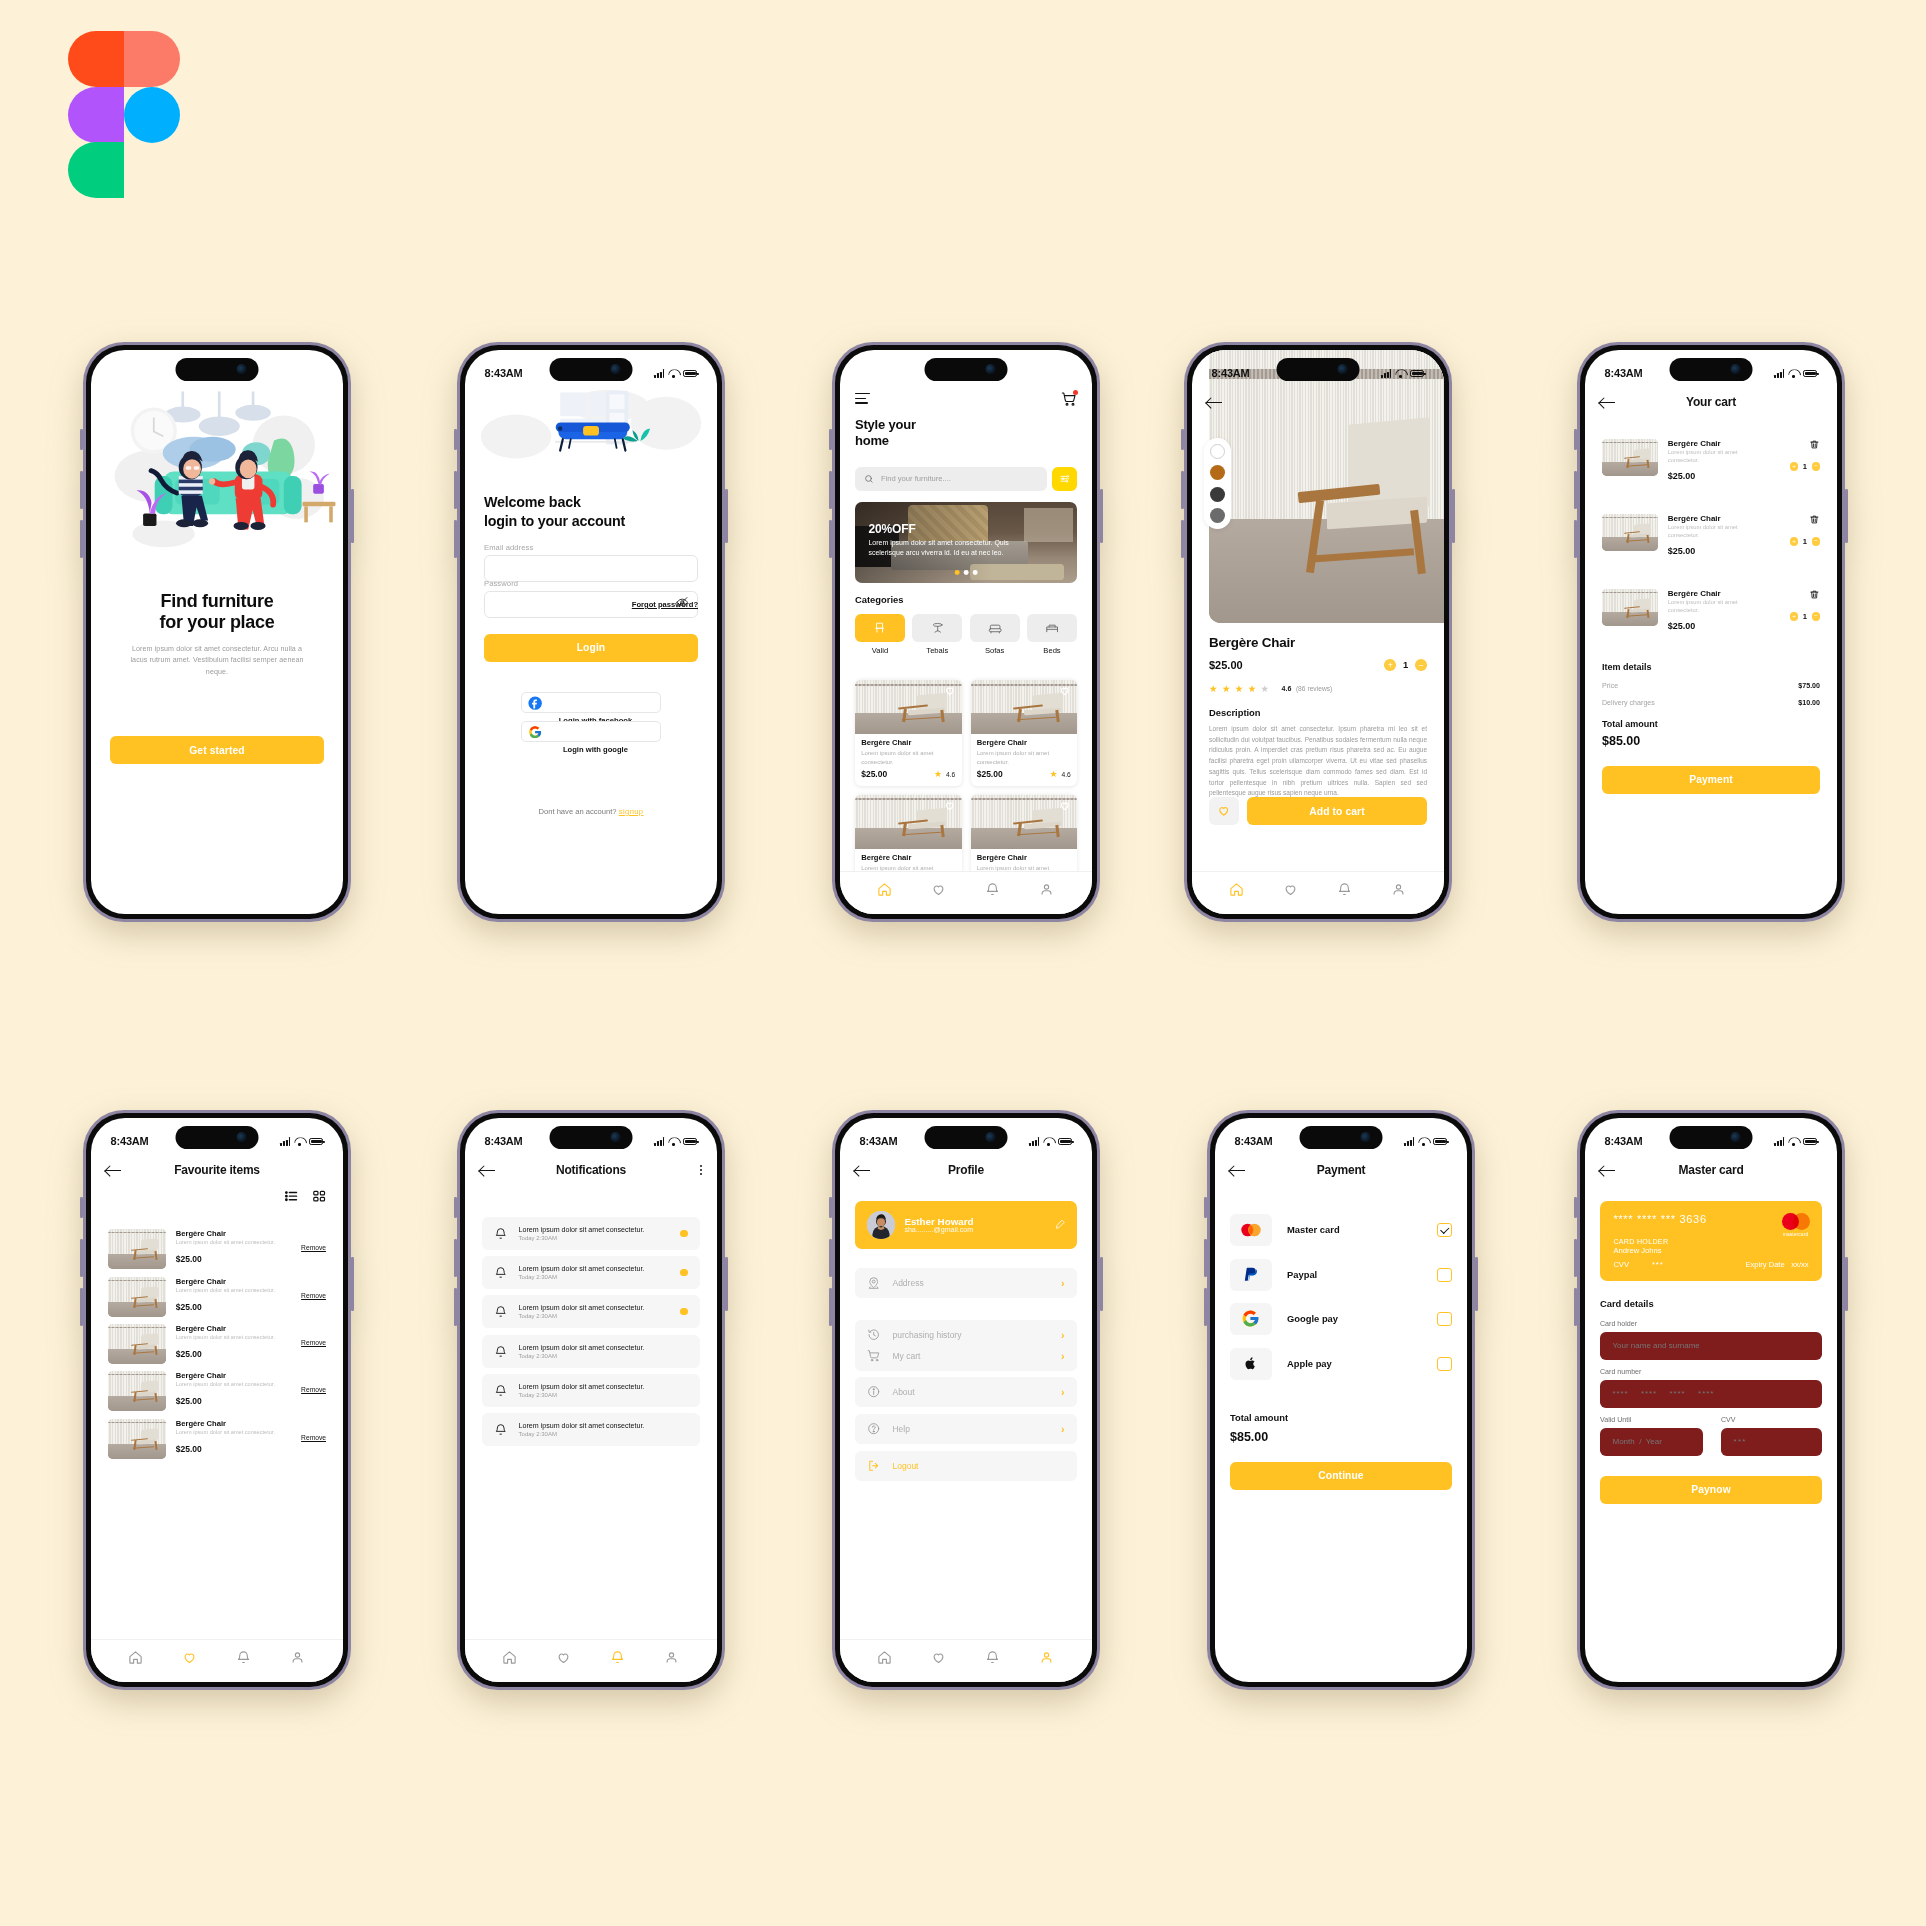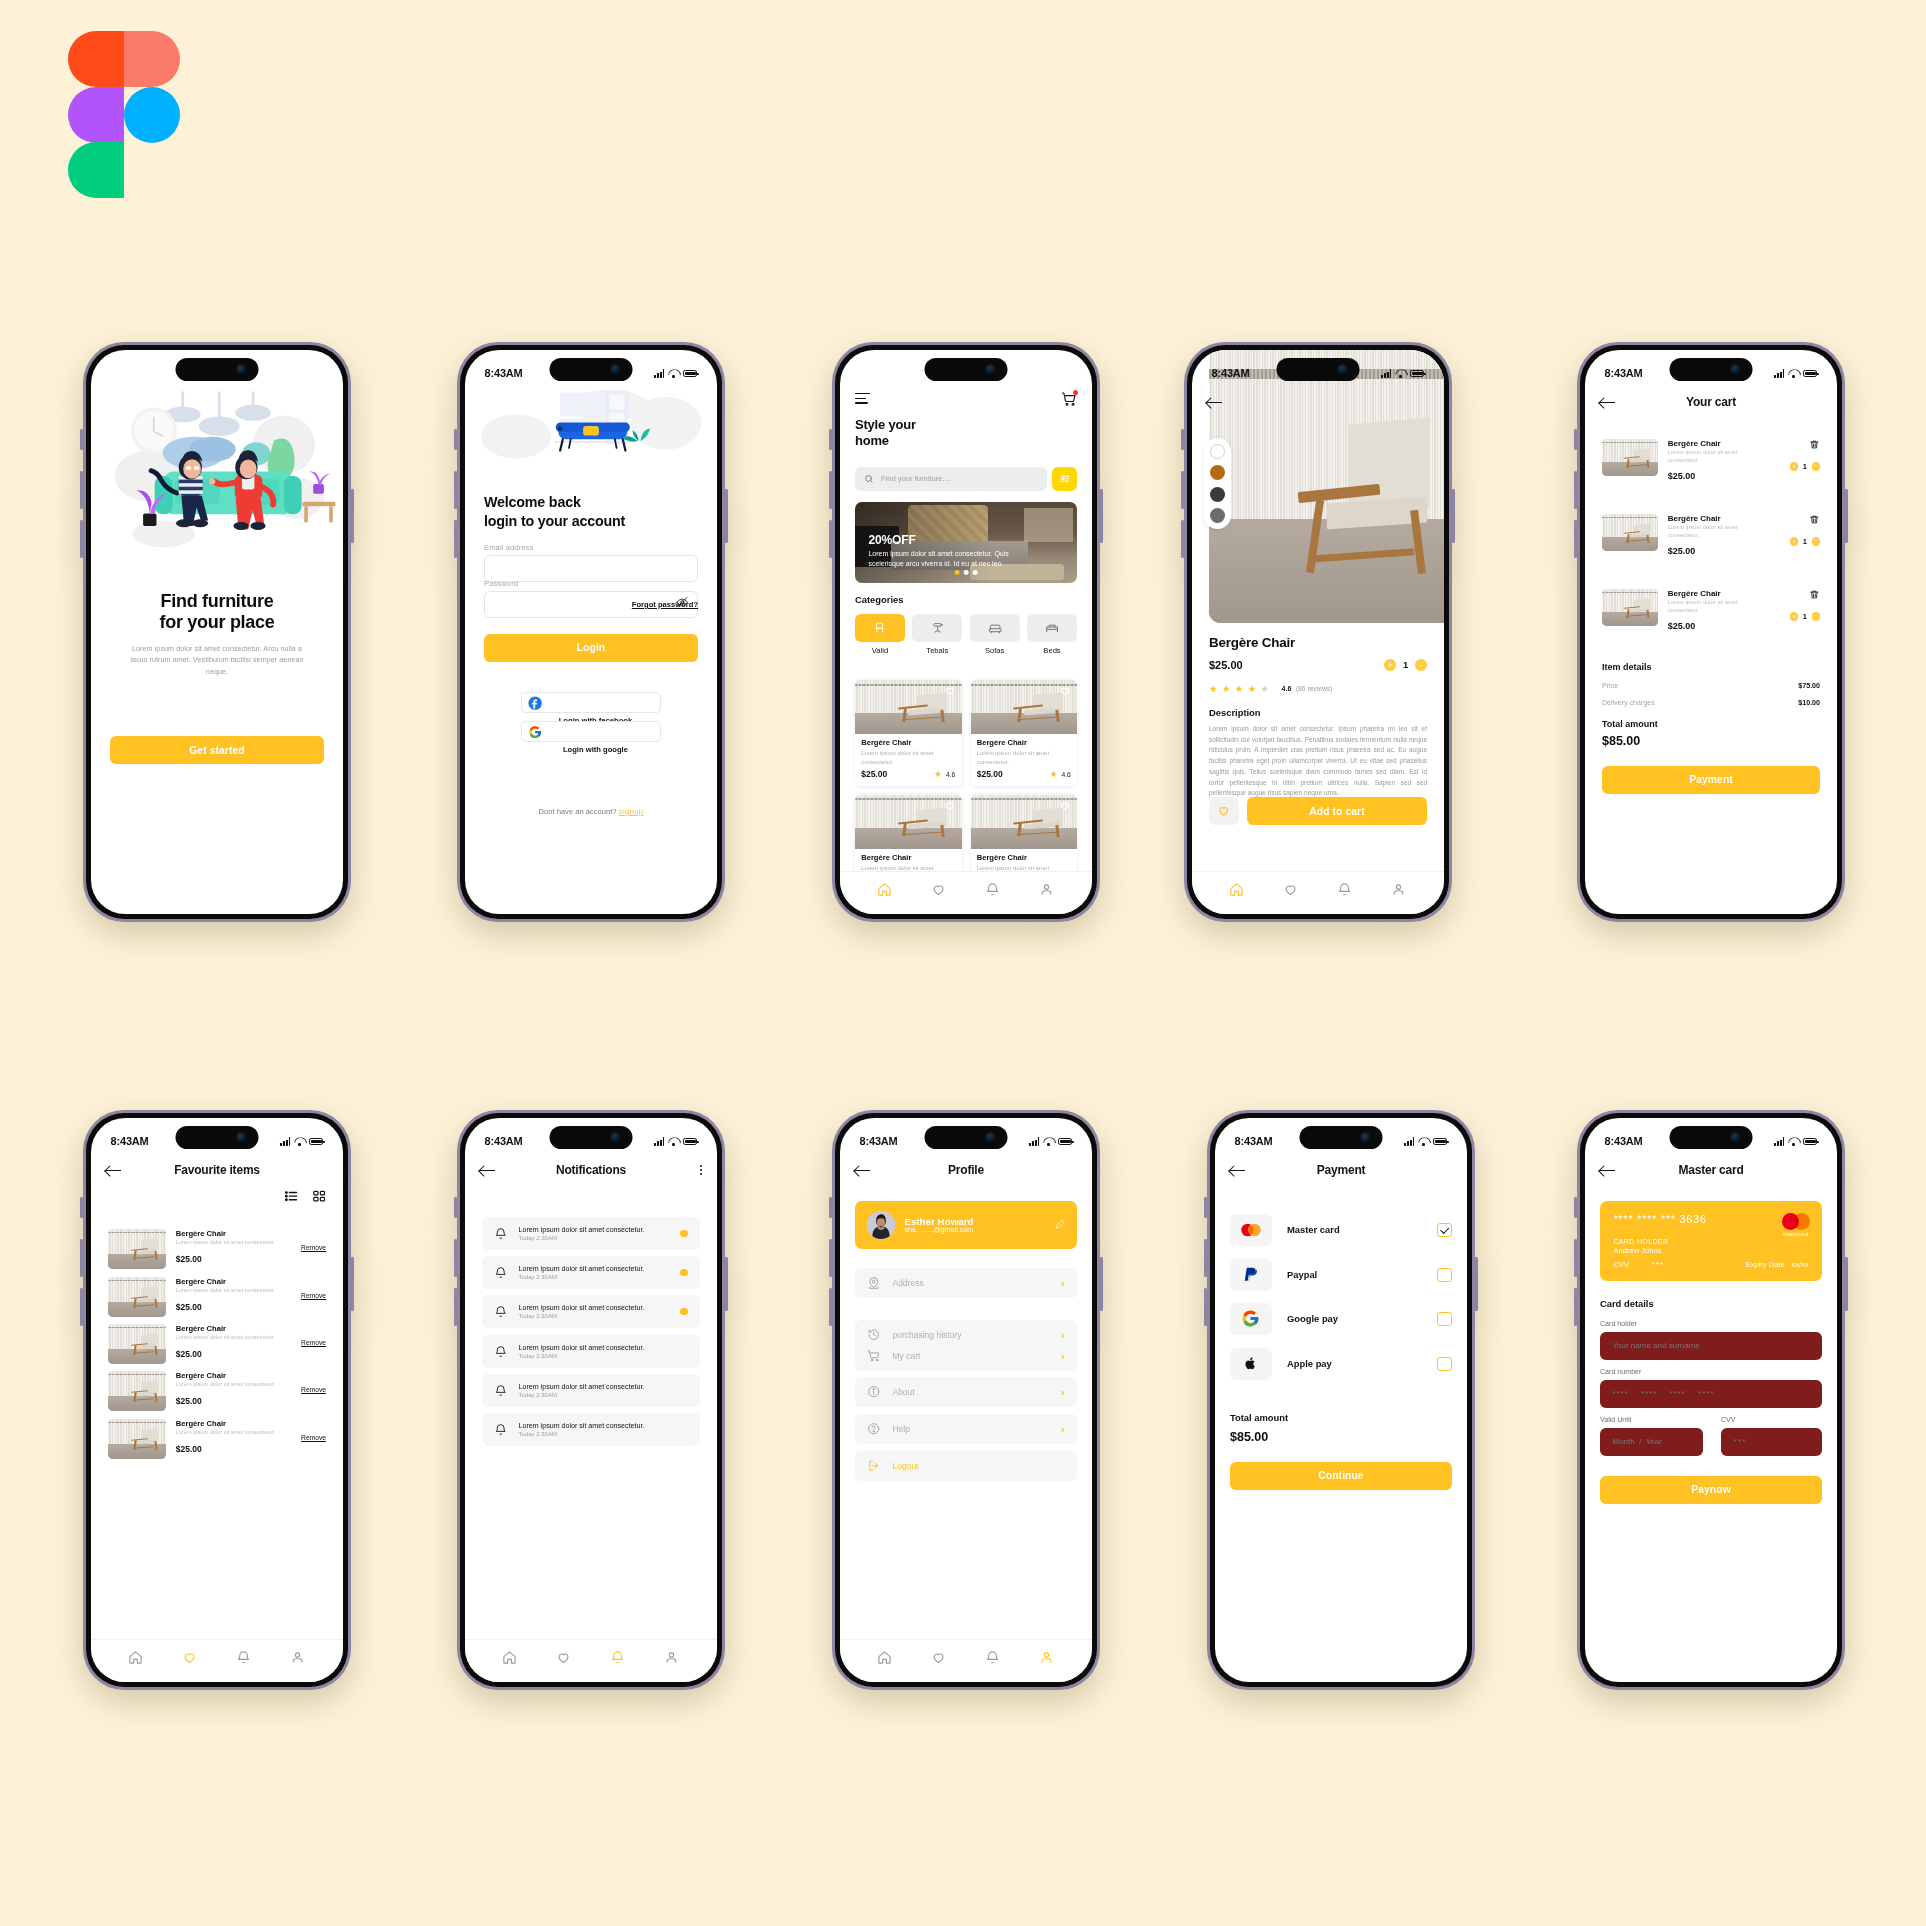--- a/index.html
+++ b/index.html
@@ -138,21 +138,21 @@
   .cart-ic{position:absolute;right:15px;top:41px;width:16px;height:16px;z-index:12;cursor:pointer;}
   .cart-ic .dot{position:absolute;right:-0.9px;top:-0.9px;width:5.4px;height:5.4px;background:#F5372B;border-radius:50%;}
   .home-title{position:absolute;top:67px;left:15px;font-size:13px;font-weight:800;line-height:1.22;
     color:#0D0D0D;letter-spacing:-0.2px;}
   .searchrow{position:absolute;top:117px;left:15px;right:15px;display:flex;gap:5.4px;align-items:center;}
   .searchbox{flex:1;height:24px;background:#EDEDED;border-radius:5.8px;display:flex;align-items:center;padding:0 9px;gap:7.1px;}
   .searchbox .ph{font-size:7.6px;color:#9E9E9E;}
   .filterbtn{width:25px;height:24px;background:#FFD800;border-radius:5.8px;display:flex;align-items:center;justify-content:center;cursor:pointer;}
   .banner{position:absolute;top:152px;left:15px;right:15px;height:81px;border-radius:7.1px;overflow:hidden;}
   .banner-img{position:absolute;inset:0;}
-  .banner-txt{position:absolute;left:13.4px;top:31px;right:67px;color:#fff;}
+  .banner-txt{position:absolute;left:13.4px;top:20px;right:67px;color:#fff;}
   .banner-off{font-size:12px;font-weight:800;margin-bottom:2.2px;letter-spacing:-0.1px;}
   .banner-desc{font-size:7px;line-height:1.46;}
   .dots{position:absolute;bottom:8px;left:50%;transform:translateX(-50%);display:flex;gap:4px;}
   .dots i{width:4.9px;height:4.9px;border-radius:50%;background:#fff;display:block;}
   .dots i.on{background:#FFC222;}
   .cat-title{position:absolute;top:244px;left:15px;font-size:9.4px;font-weight:700;color:#111;}
   .cats{position:absolute;top:264px;left:15px;right:15px;display:flex;justify-content:space-between;}
   .cat{width:50px;text-align:center;cursor:pointer;}
   .cat .sq{width:50px;height:28px;border-radius:5.8px;background:#EDEDED;display:flex;align-items:center;justify-content:center;}
   .cat.active .sq{background:#FFC222;}

